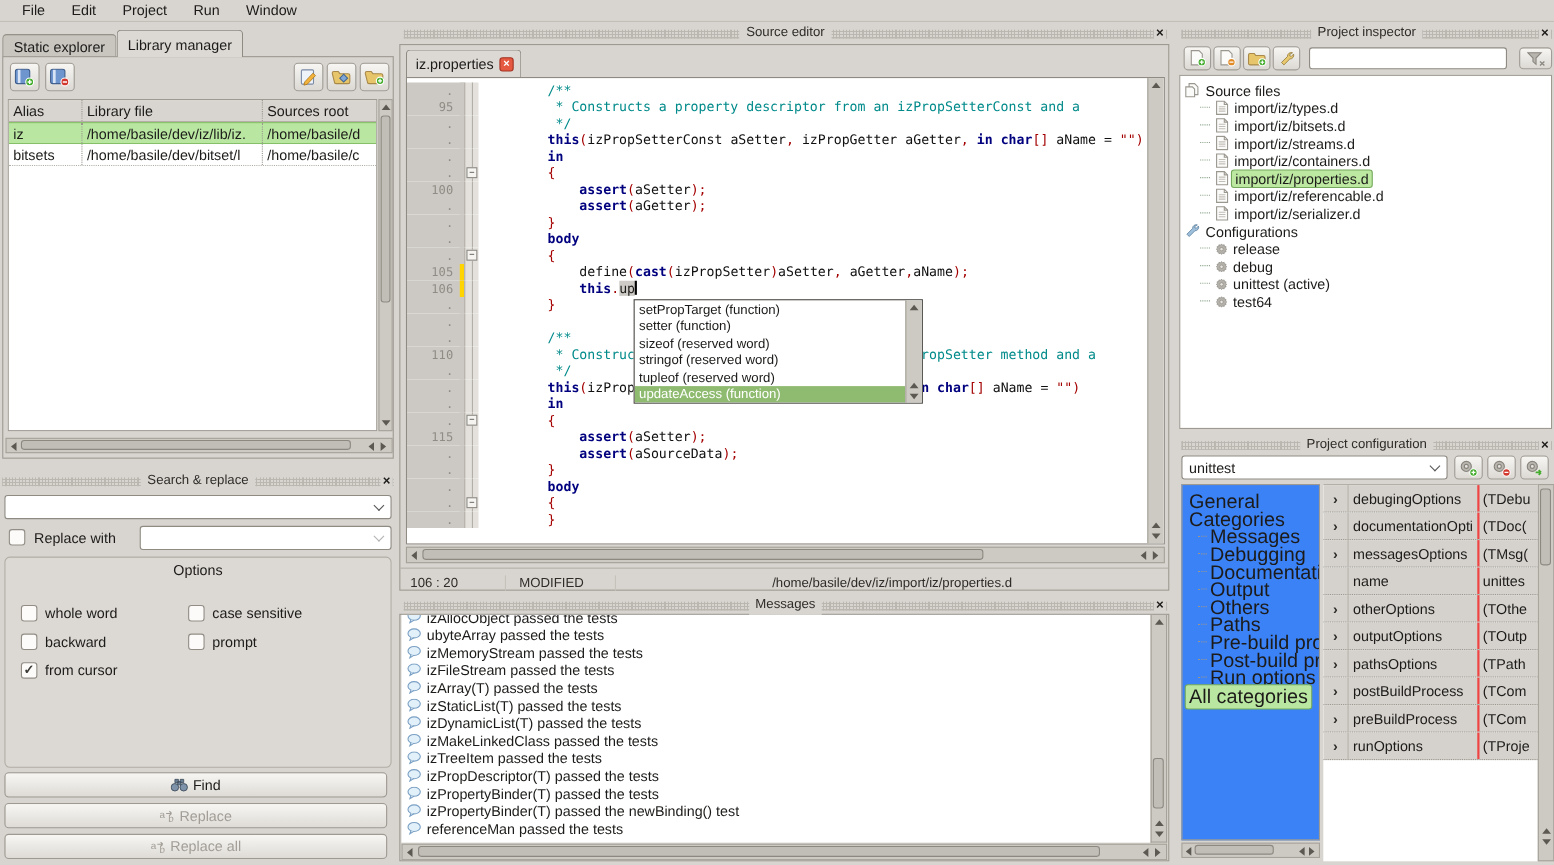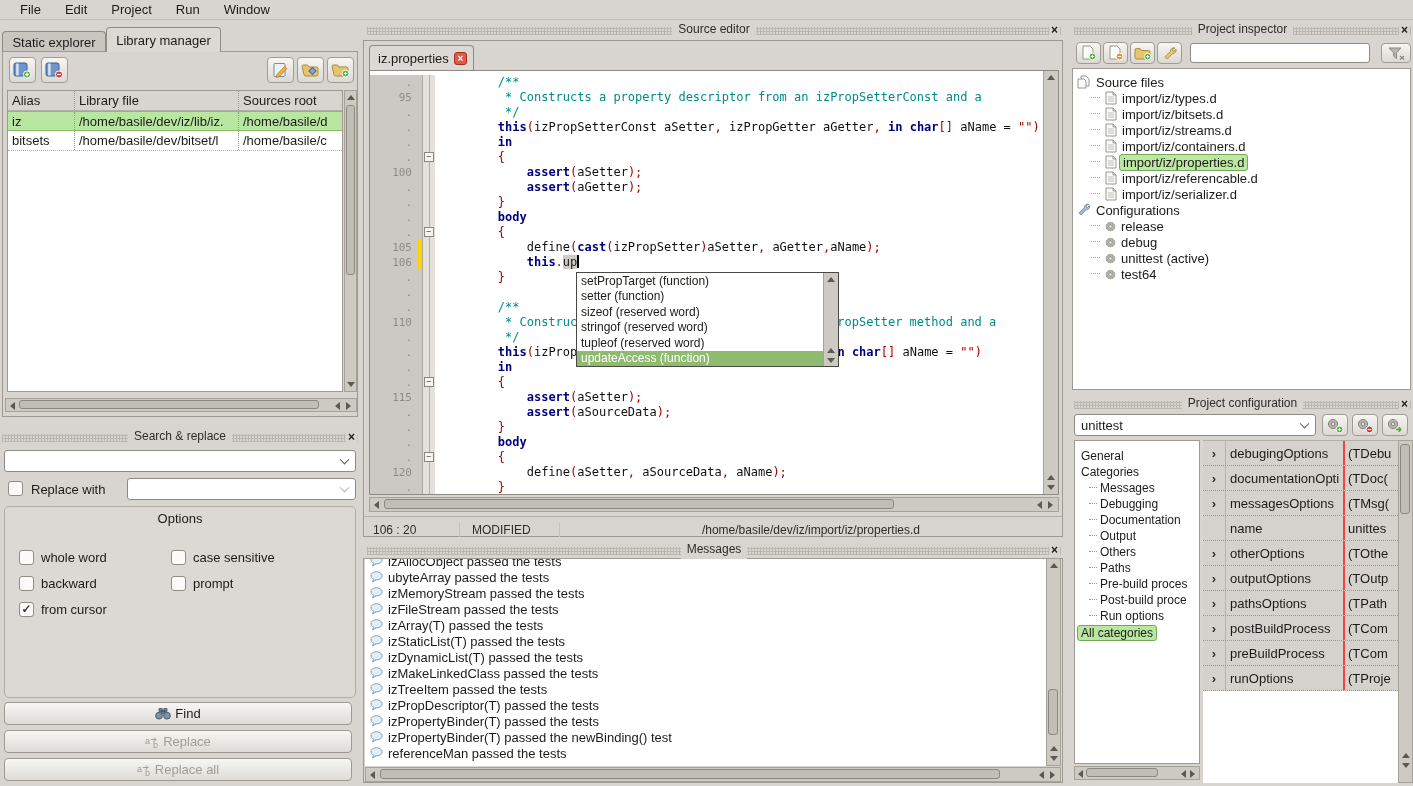--- a/index.html
+++ b/index.html
@@ -96,21 +96,21 @@
   .pi-tree{position:absolute;left:1072px;top:68px;width:339px;height:322px;background:#fff;border:1px solid #9e9a92;overflow:hidden;padding-top:5px}
   .trow{height:16px;display:flex;align-items:center;font-size:13px;white-space:nowrap;gap:5px}
   .trow .icon{flex:none;display:inline-flex}
   .trow.root{padding-left:4px}
   .trow.child{padding-left:18px}
   .trow.child::before{content:"";width:9px;height:1px;border-top:1px dotted #8fa68f;flex:none}
   .tsel-lbl{background:#bce8a2;border:1px solid #74a95b;border-radius:3px;padding:0 3px;margin:0 -4px 0 -3px}
 
   
   .gear-btn{position:absolute;width:26px;height:22px;top:414px}
-  .cats{position:absolute;left:1074px;top:440px;width:126px;height:324px;background:#ffffff;border:1px solid #9e9a92;overflow:hidden;padding-top:7px;font-size:12px}
+  .cats{position:absolute;left:1074px;top:440px;width:126px;height:324px;background:#3b82f6;border:1px solid #9e9a92;overflow:hidden;padding-top:7px;font-size:18px}
   .crow{height:16px;display:flex;align-items:center;white-space:nowrap;padding-left:6px}
   .crow.child{padding-left:14px}
   .crow.child::before{content:"";width:8px;height:1px;border-top:1px dotted #9a968e;margin-right:3px;flex:none}
   .allcats{background:#b9e7a1;border:1px solid #74a95b;border-radius:3px;padding:0 3px;margin-left:-4px}
   .pgrid{position:absolute;left:1203px;top:440px;width:195px;height:343px;background:#fff;border-top:1px solid #b3afa8;overflow:hidden}
   .grow{height:25px;display:flex;background:#d5d2cd;border-bottom:1px dotted #9a968e}
   .gx{width:22px;flex:none;display:flex;align-items:center;justify-content:center;font-size:13px;font-weight:bold;color:#2e2c29}
   .gname{width:118px;flex:none;border-left:1px solid #b7b3ac;padding:0 4px;display:flex;align-items:center;font-size:13px;white-space:nowrap;overflow:hidden}
   .gval{flex:1;border-left:2px solid #ef4444;padding:0 3px;display:flex;align-items:center;font-size:13px;white-space:nowrap;overflow:hidden}
 </style>
@@ -292,21 +292,20 @@
           <div class="eline"><span class="num">110</span><span class="fold"></span><span class="ecode"><span class="tk-c">         * Constructs a property descriptor from an izPropSetter method and a</span></span></div>
           <div class="eline"><span class="num">.</span><span class="fold"></span><span class="ecode"><span class="tk-c">         */</span></span></div>
           <div class="eline"><span class="num">.</span><span class="fold"></span><span class="ecode"><span class="tk-p">        </span><span class="tk-k">this</span><span class="tk-r">(</span><span class="tk-p">izPropSetter aSetter</span><span class="tk-r">,</span><span class="tk-p"> izPtr aSourceData</span><span class="tk-r">,</span><span class="tk-p"> </span><span class="tk-k">in</span><span class="tk-p"> </span><span class="tk-k">char</span><span class="tk-r">[]</span><span class="tk-p"> aName = </span><span class="tk-s">""</span><span class="tk-r">)</span></span></div>
           <div class="eline"><span class="num">.</span><span class="fold"></span><span class="ecode"><span class="tk-p">        </span><span class="tk-k">in</span></span></div>
           <div class="eline"><span class="num">.</span><span class="fold"><span class="fbox">−</span></span><span class="ecode"><span class="tk-p">        </span><span class="tk-r">{</span></span></div>
           <div class="eline"><span class="num">115</span><span class="fold"></span><span class="ecode"><span class="tk-p">            </span><span class="tk-k">assert</span><span class="tk-r">(</span><span class="tk-p">aSetter</span><span class="tk-r">);</span></span></div>
           <div class="eline"><span class="num">.</span><span class="fold"></span><span class="ecode"><span class="tk-p">            </span><span class="tk-k">assert</span><span class="tk-r">(</span><span class="tk-p">aSourceData</span><span class="tk-r">);</span></span></div>
           <div class="eline"><span class="num">.</span><span class="fold"></span><span class="ecode"><span class="tk-p">        </span><span class="tk-r">}</span></span></div>
           <div class="eline"><span class="num">.</span><span class="fold"></span><span class="ecode"><span class="tk-p">        </span><span class="tk-k">body</span></span></div>
           <div class="eline"><span class="num">.</span><span class="fold"><span class="fbox">−</span></span><span class="ecode"><span class="tk-p">        </span><span class="tk-r">{</span></span></div>
-          <div class="eline"><span class="num">120</span><span class="fold"></span><span class="ecode"><span class="tk-p">            define</span><span class="tk-r">(</span><span class="tk-p">aSetter</span><span class="tk-r">,</span><span class="tk-p"> aSourceData</span><span class="tk-r">,</span><span class="tk-p"> aName</span><span class="tk-r">);</span></span></div>
           <div class="eline"><span class="num">.</span><span class="fold"></span><span class="ecode"><span class="tk-p">        </span><span class="tk-r">}</span></span></div>
         </div>
       <div class="evscroll">
         <span class="arr up" style="left:3px;top:4px"></span>
         <div class="thumb" style="left:1px;top:75px;width:10px;height:42px"></div>
         <span class="arr up" style="left:3px;bottom:14px"></span>
         <span class="arr dn" style="left:3px;bottom:4px"></span>
       </div>
     </div>
     <div class="sb" style="left:5px;top:456px;width:690px;height:15px">

